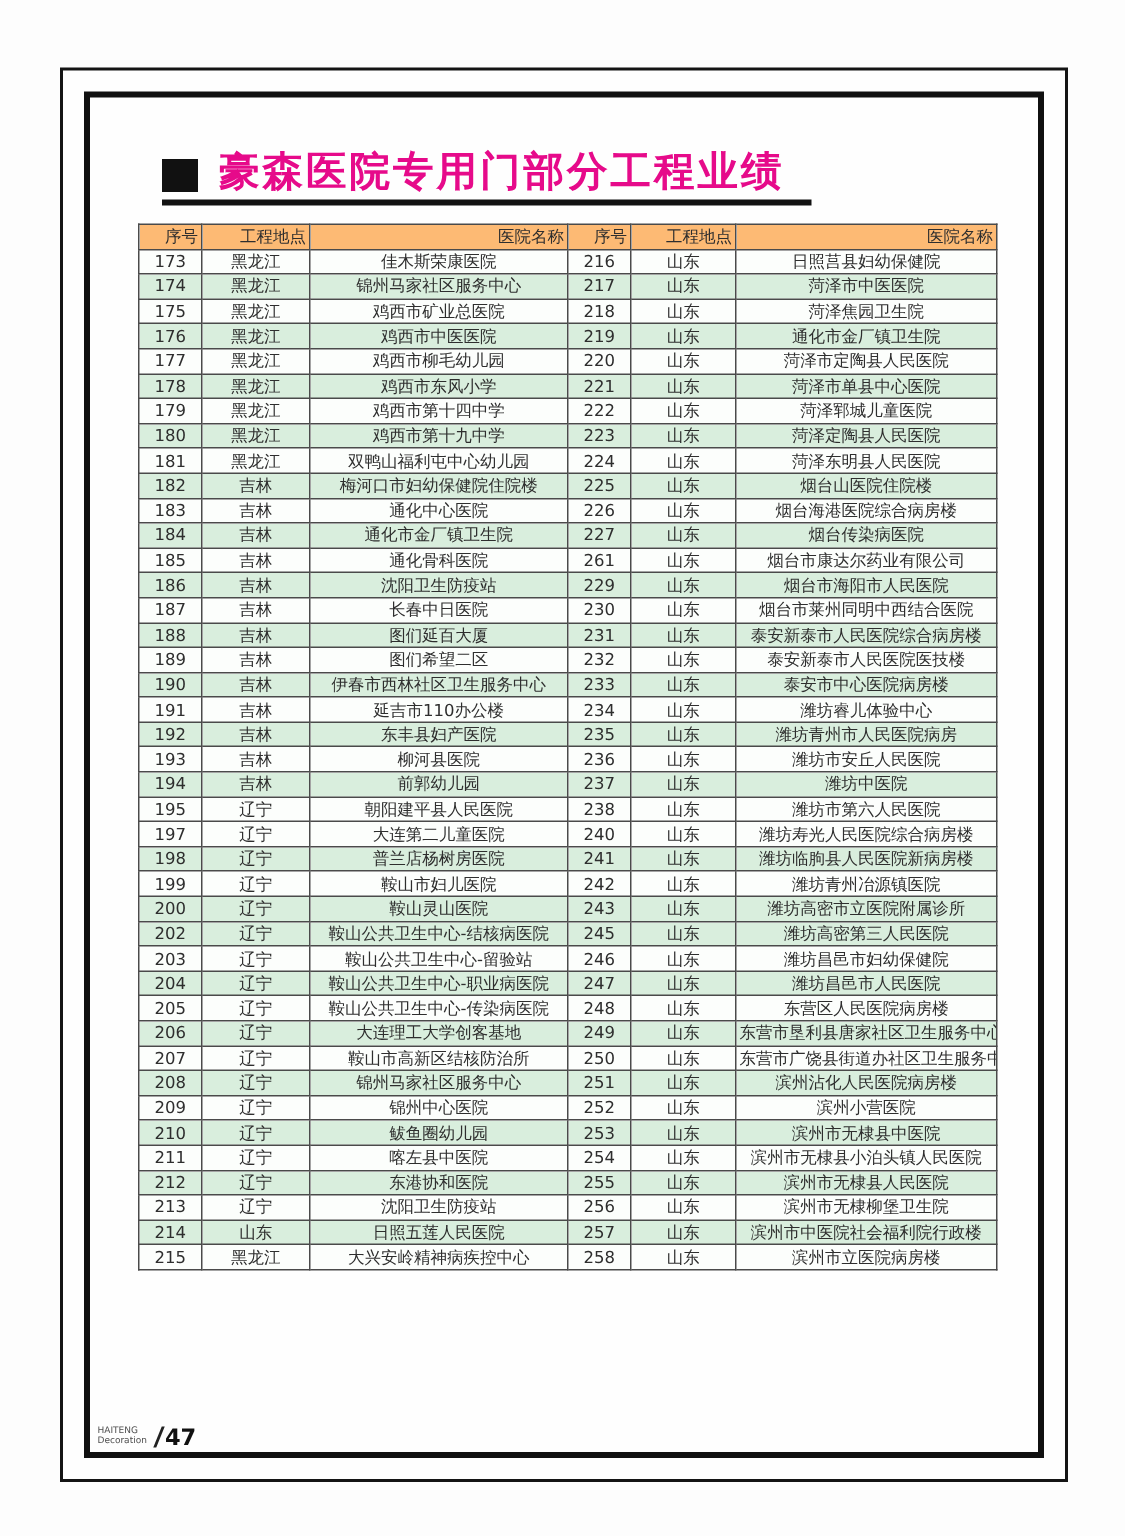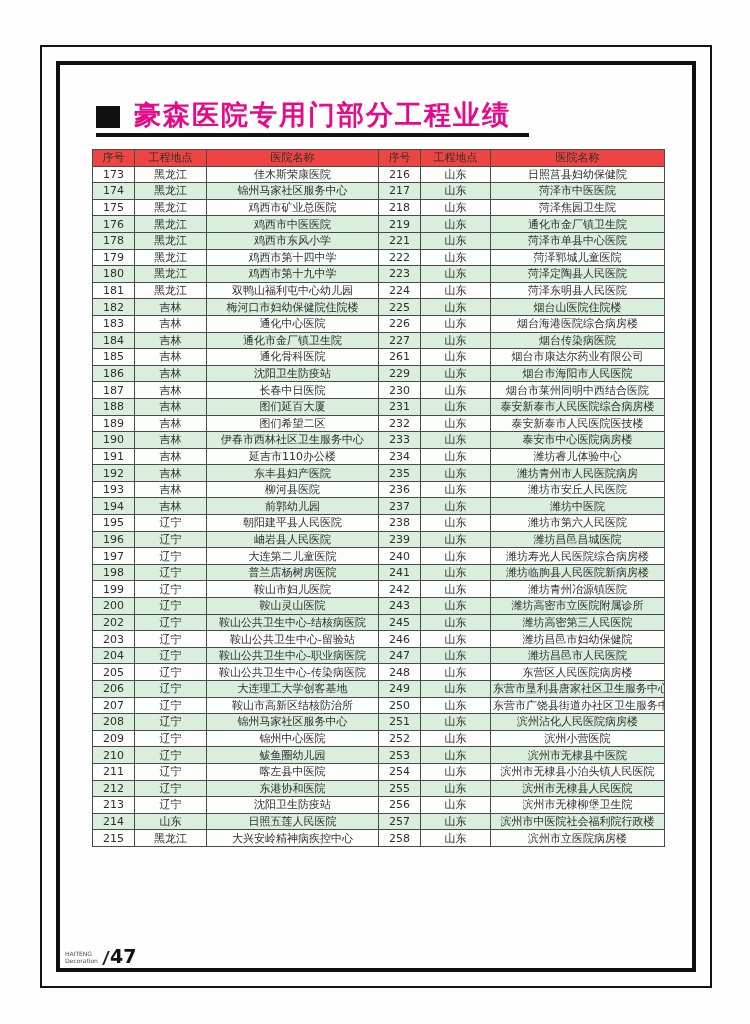--- a/index.html
+++ b/index.html
@@ -12,21 +12,21 @@
   .scan-page { position: relative; width: 750px; height: 1024px; background: #fdfdfd; }
   .outer-frame {
     position: absolute; left: 40px; top: 45px; width: 672px; height: 943px;
     border: 2px solid #141414; background: #fefefe;
   }
   .inner-frame {
     position: absolute; left: 14px; top: 14px; width: 640px; height: 911px;
     border: 4px solid #101010; background: #fefefe;
   }
   .title-block {
-    position: absolute; left: 36px; top: 36px;
+    position: absolute; left: 48px; top: 36px;
     display: flex; align-items: flex-end;
     border-bottom: 4px solid #121212;
     padding-bottom: 5px; padding-right: 18px;
   }
   .title-bullet {
     width: 24px; height: 22px; background: #111;
     margin-right: 14px; flex: 0 0 auto;
   }
   .title-text {
     color: #e60a8a; font-size: 27px; font-weight: bold;
@@ -38,21 +38,21 @@
     width: 572px;
     font-size: 11px; color: #2e2e2e;
   }
   .perf-table th, .perf-table td {
     border: 1px solid #4a4a4a;
     height: 16.6px; padding: 0 2px;
     text-align: center; vertical-align: middle;
     line-height: 1; overflow: hidden; white-space: nowrap;
     font-weight: normal;
   }
-  .perf-table th { background: #ef4444; }
+  .perf-table th { background: #fdba74; text-align: right; }
   .perf-table tr.alt td { background: #d9eedd; }
   .perf-table tr.plain td { background: #fcfefc; }
   .col-num   { width: 42px; }
   .col-loc   { width: 72px; }
   .col-name  { width: 172px; }
   .col-num2  { width: 42px; }
   .col-loc2  { width: 70px; }
   .col-name2 { width: 174px; }
   .footer {
     position: absolute; left: 5px; bottom: 3px;
@@ -62,21 +62,21 @@
     font-size: 6px; line-height: 1.15; color: #4e4e4e;
     text-align: left; margin-right: 1px;
   }
   .brand-slash {
     width: 10px; height: 14px; position: relative; margin-right: 1px;
   }
   .brand-slash:before {
     content: ""; position: absolute; left: 6px; top: 0;
     width: 2px; height: 14px; background: #222; transform: skewX(-22deg);
   }
-  .page-num { font-size: 19px; font-weight: bold; color: #111; line-height: 0.9; }
+  .page-num { font-size: 15px; font-weight: bold; color: #111; line-height: 0.9; }
 </style>
 </head>
 <body>
 
 <div class="scan-page">
   <div class="outer-frame">
     <div class="inner-frame">
 
       <div class="title-block">
         <div class="title-bullet"></div>
@@ -128,20 +128,28 @@
               <td>菏泽焦园卫生院</td>
             </tr>
             <tr class="alt">
               <td>176</td>
               <td>黑龙江</td>
               <td>鸡西市中医医院</td>
               <td>219</td>
               <td>山东</td>
               <td>通化市金厂镇卫生院</td>
             </tr>
+            <tr class="plain">
+              <td>177</td>
+              <td>黑龙江</td>
+              <td>鸡西市柳毛幼儿园</td>
+              <td>220</td>
+              <td>山东</td>
+              <td>菏泽市定陶县人民医院</td>
+            </tr>
             <tr class="alt">
               <td>178</td>
               <td>黑龙江</td>
               <td>鸡西市东风小学</td>
               <td>221</td>
               <td>山东</td>
               <td>菏泽市单县中心医院</td>
             </tr>
             <tr class="plain">
               <td>179</td>
@@ -271,28 +279,20 @@
               <td>山东</td>
               <td>潍坊中医院</td>
             </tr>
             <tr class="plain">
               <td>195</td>
               <td>辽宁</td>
               <td>朝阳建平县人民医院</td>
               <td>238</td>
               <td>山东</td>
               <td>潍坊市第六人民医院</td>
-            </tr>
-            <tr class="alt">
-              <td>196</td>
-              <td>辽宁</td>
-              <td>岫岩县人民医院</td>
-              <td>239</td>
-              <td>山东</td>
-              <td>潍坊昌邑昌城医院</td>
             </tr>
             <tr class="plain">
               <td>197</td>
               <td>辽宁</td>
               <td>大连第二儿童医院</td>
               <td>240</td>
               <td>山东</td>
               <td>潍坊寿光人民医院综合病房楼</td>
             </tr>
             <tr class="alt">

